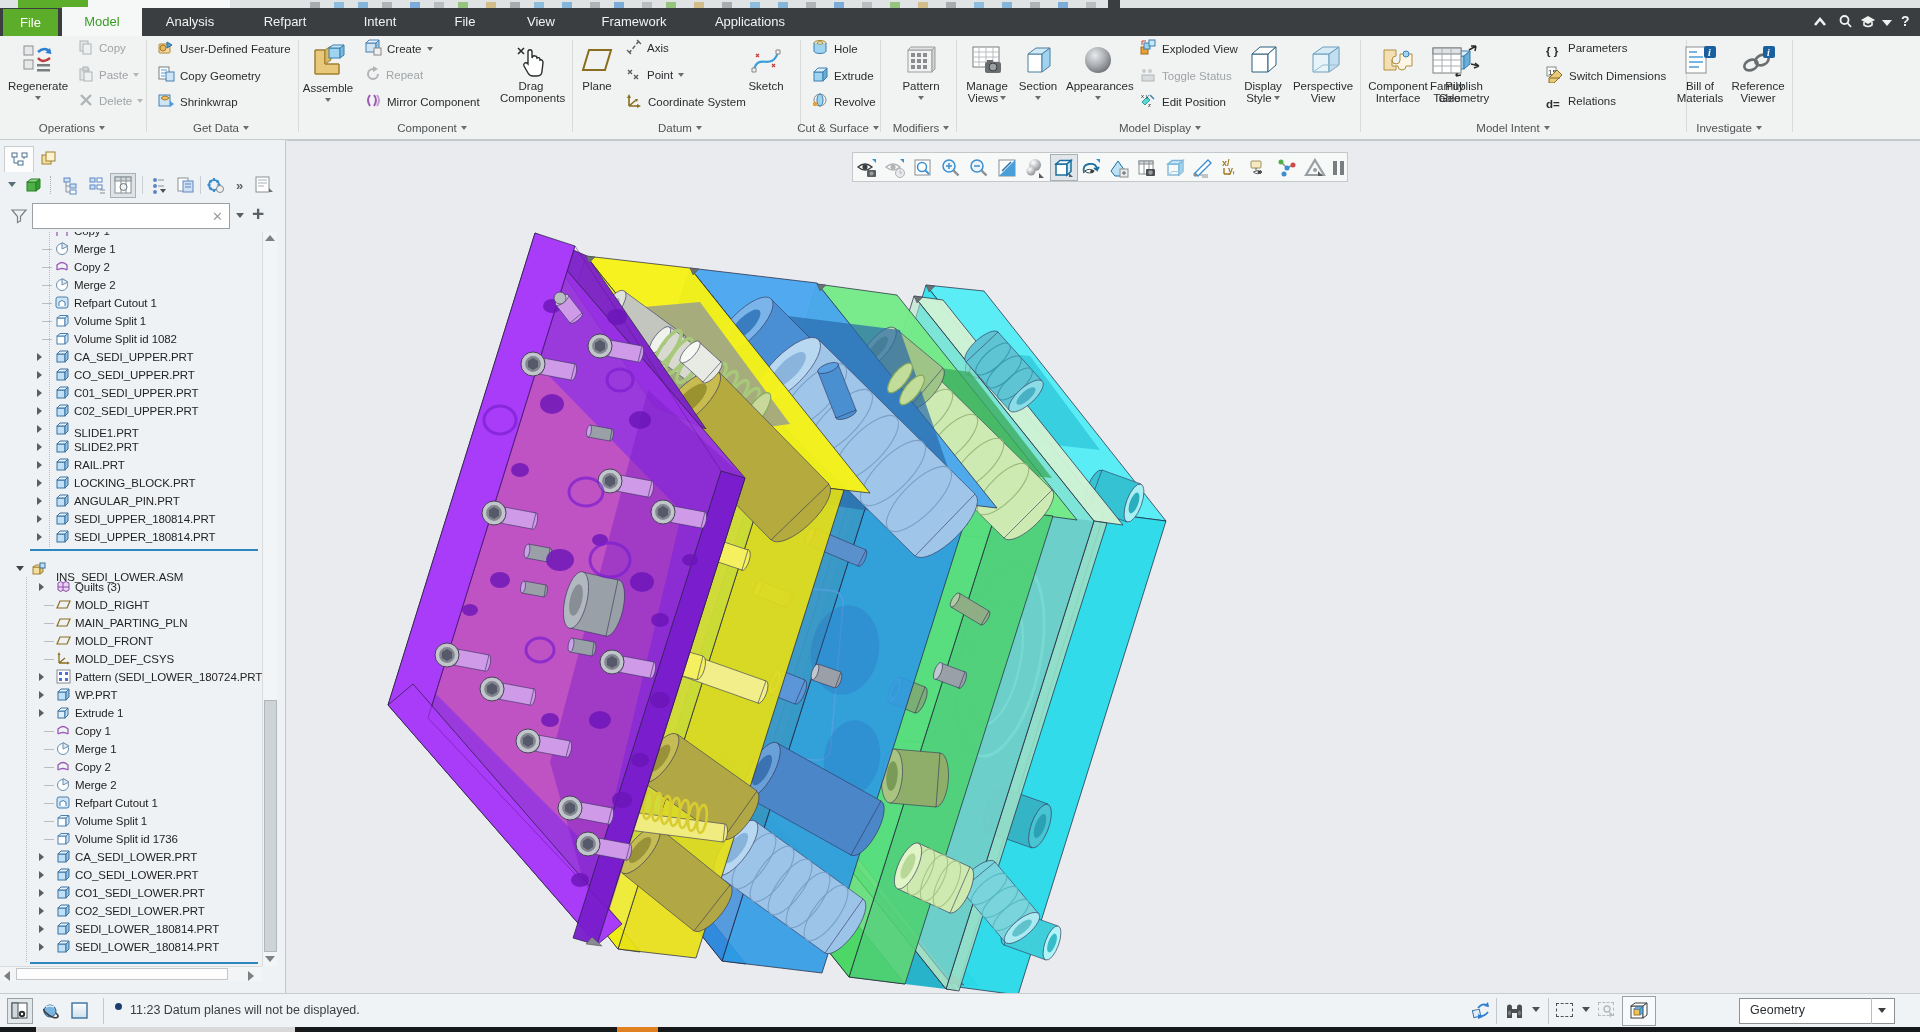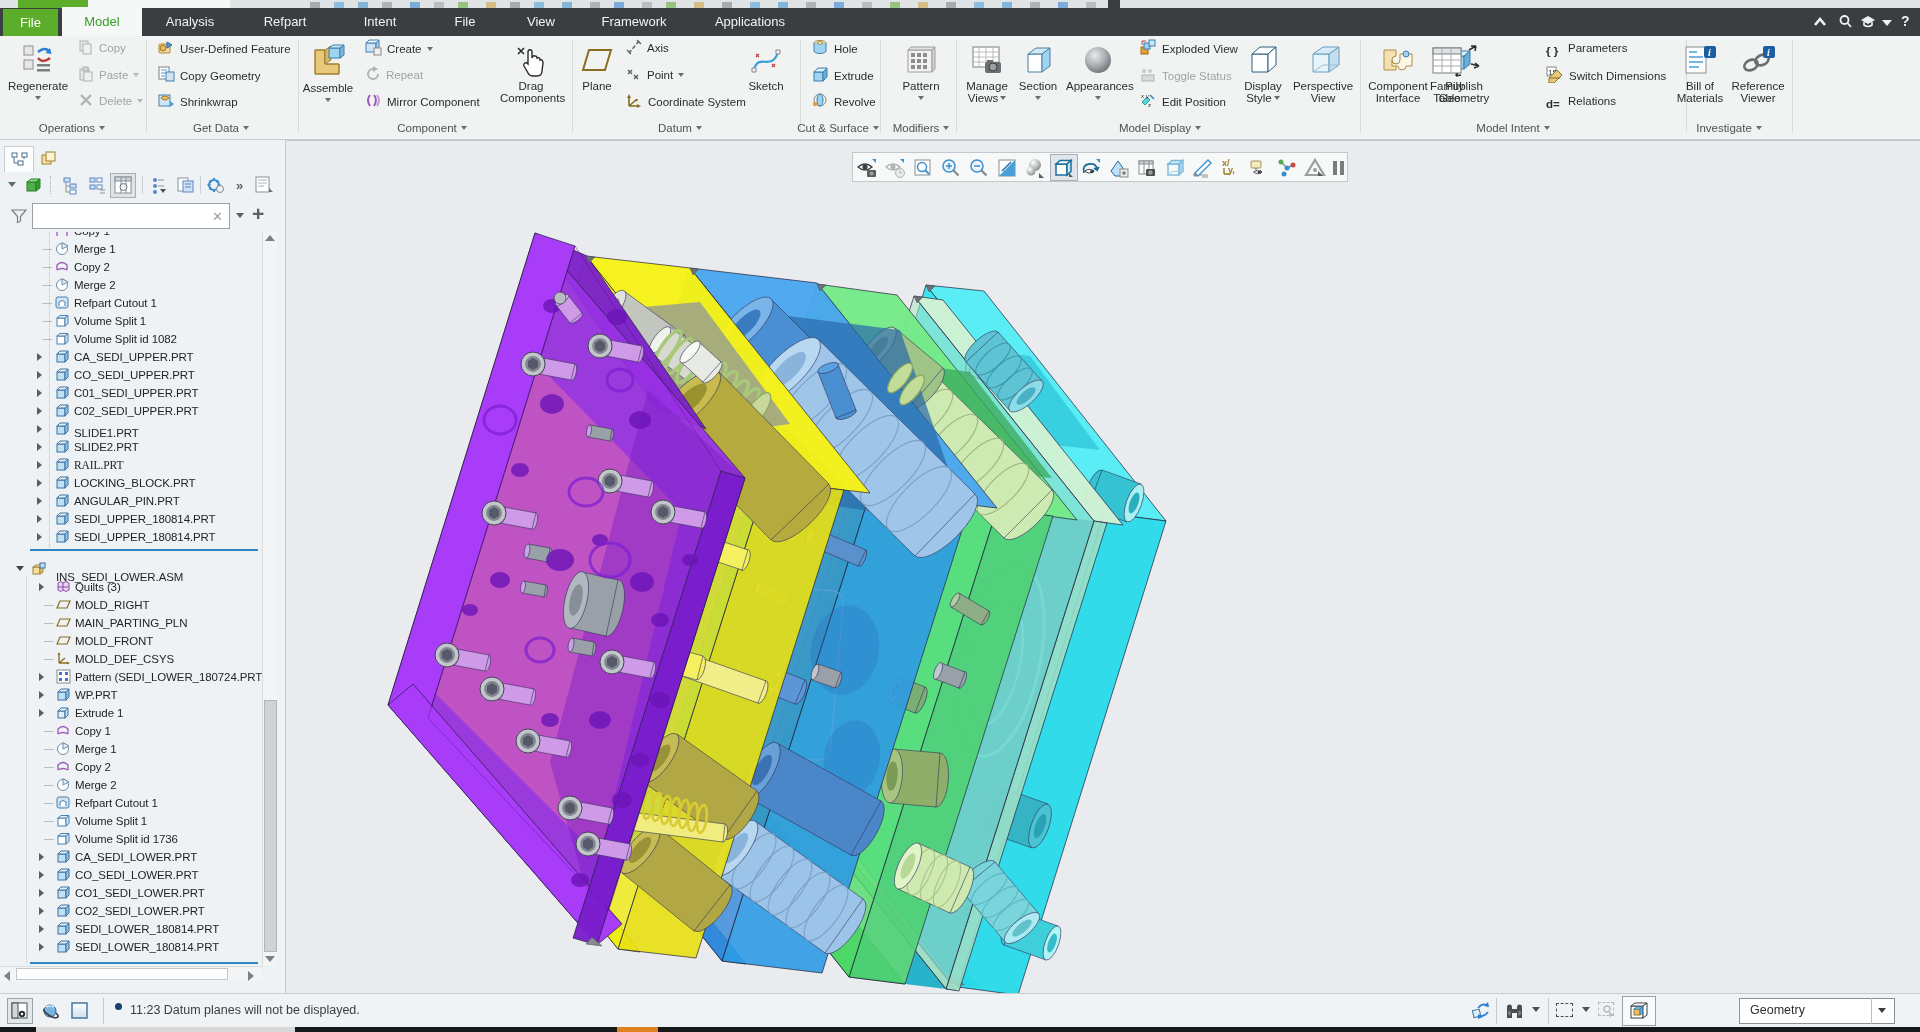--- a/index.html
+++ b/index.html
@@ -567,21 +567,21 @@
             <path d="M2 5 l3 -3 8 0 -3 3z" fill="#e4f2fb" stroke="#3a70a0"></path>
             <path d="M10 5 l3 -3 0 8 -3 3z" fill="#8fc4e8" stroke="#3a70a0"></path>
           </svg></div>
 <div class="ti" style="left:74px;top:206px;">SLIDE2.PRT</div>
 <div class="exp" style="left:37px;top:229px;"></div>
 <div class="abs" style="left:55px;top:225px;"><svg width="15" height="15" viewBox="0 0 15 15">
             <rect x="2" y="5" width="8" height="8" fill="#bfe0f5" stroke="#3a70a0"></rect>
             <path d="M2 5 l3 -3 8 0 -3 3z" fill="#e4f2fb" stroke="#3a70a0"></path>
             <path d="M10 5 l3 -3 0 8 -3 3z" fill="#8fc4e8" stroke="#3a70a0"></path>
           </svg></div>
-<div class="ti" style="left:74px;top:224px;font-family:Liberation Serif, serif;">RAIL.PRT</div>
+<div class="ti" style="left:74px;top:224px;">RAIL.PRT</div>
 <div class="exp" style="left:37px;top:247px;"></div>
 <div class="abs" style="left:55px;top:243px;"><svg width="15" height="15" viewBox="0 0 15 15">
             <rect x="2" y="5" width="8" height="8" fill="#bfe0f5" stroke="#3a70a0"></rect>
             <path d="M2 5 l3 -3 8 0 -3 3z" fill="#e4f2fb" stroke="#3a70a0"></path>
             <path d="M10 5 l3 -3 0 8 -3 3z" fill="#8fc4e8" stroke="#3a70a0"></path>
           </svg></div>
 <div class="ti" style="left:74px;top:242px;text-align:right;">LOCKING_BLOCK.PRT</div>
 <div class="exp" style="left:37px;top:265px;"></div>
 <div class="abs" style="left:55px;top:261px;"><svg width="15" height="15" viewBox="0 0 15 15">
             <rect x="2" y="5" width="8" height="8" fill="#bfe0f5" stroke="#3a70a0"></rect>

